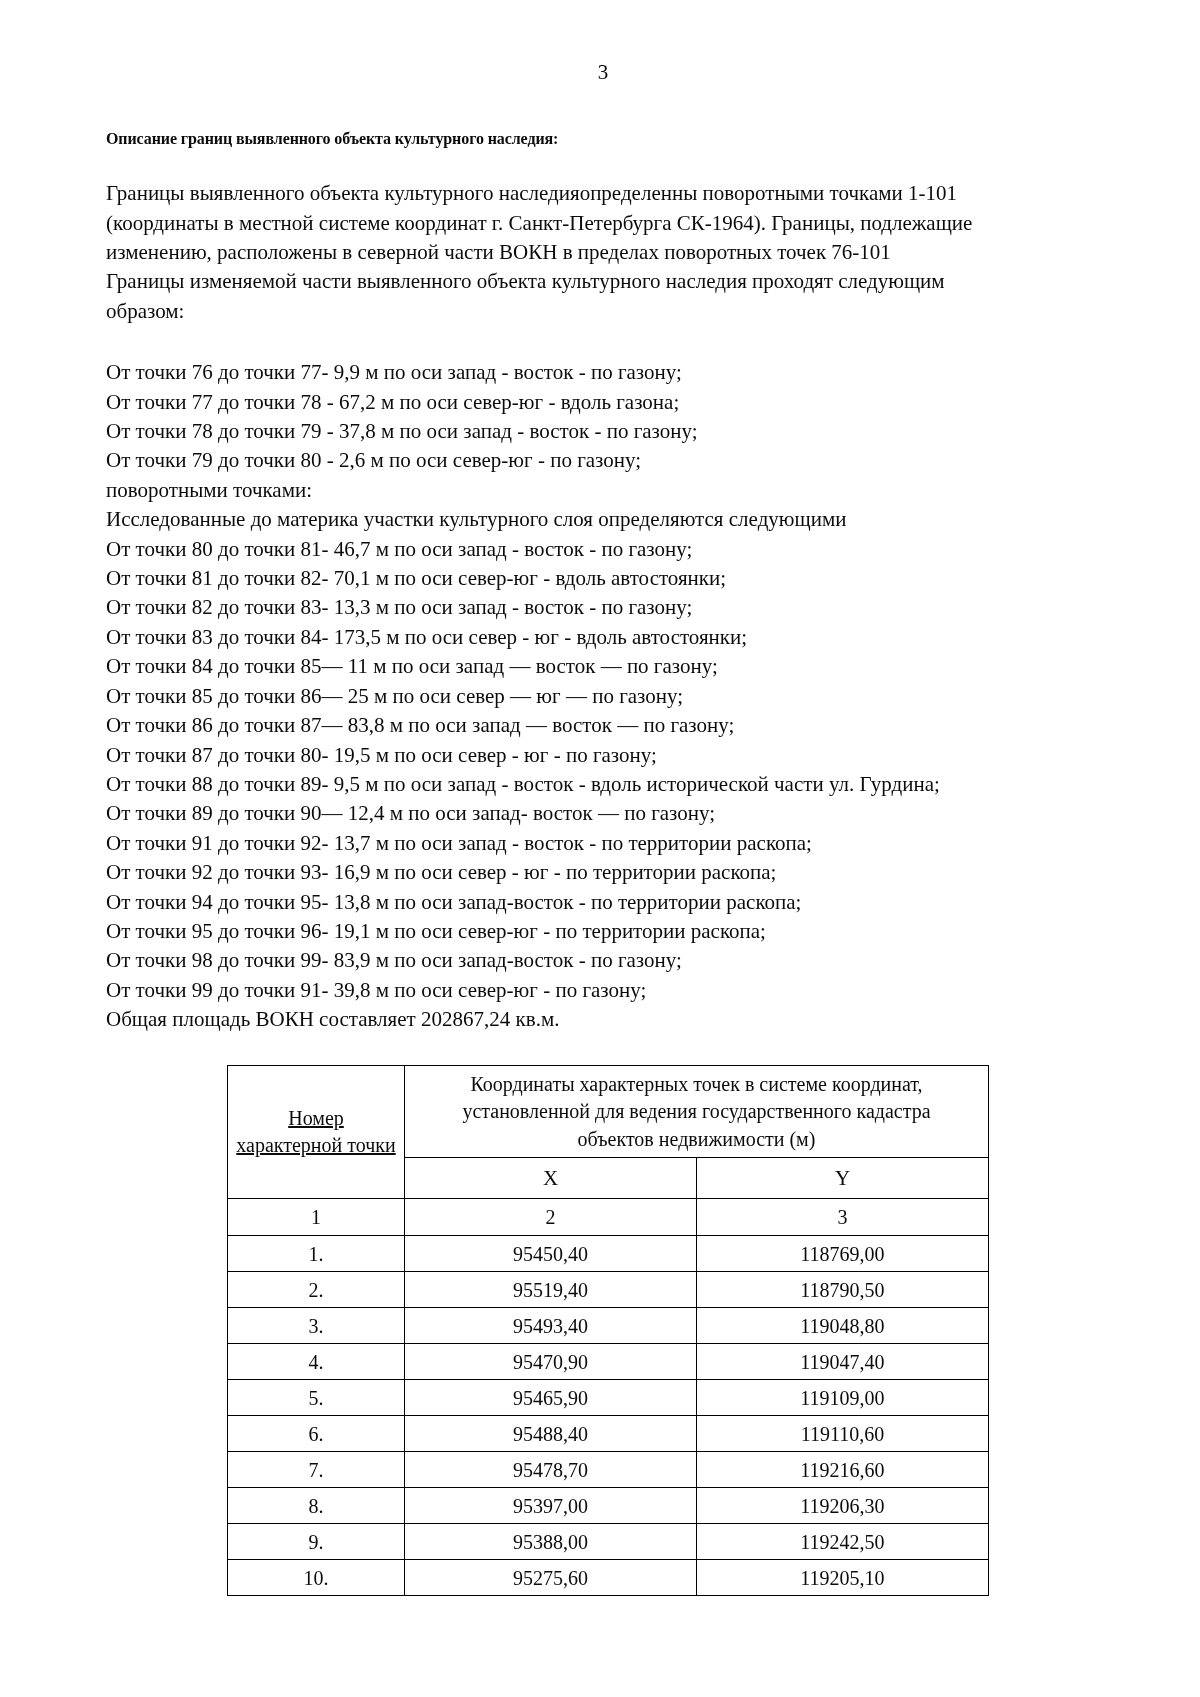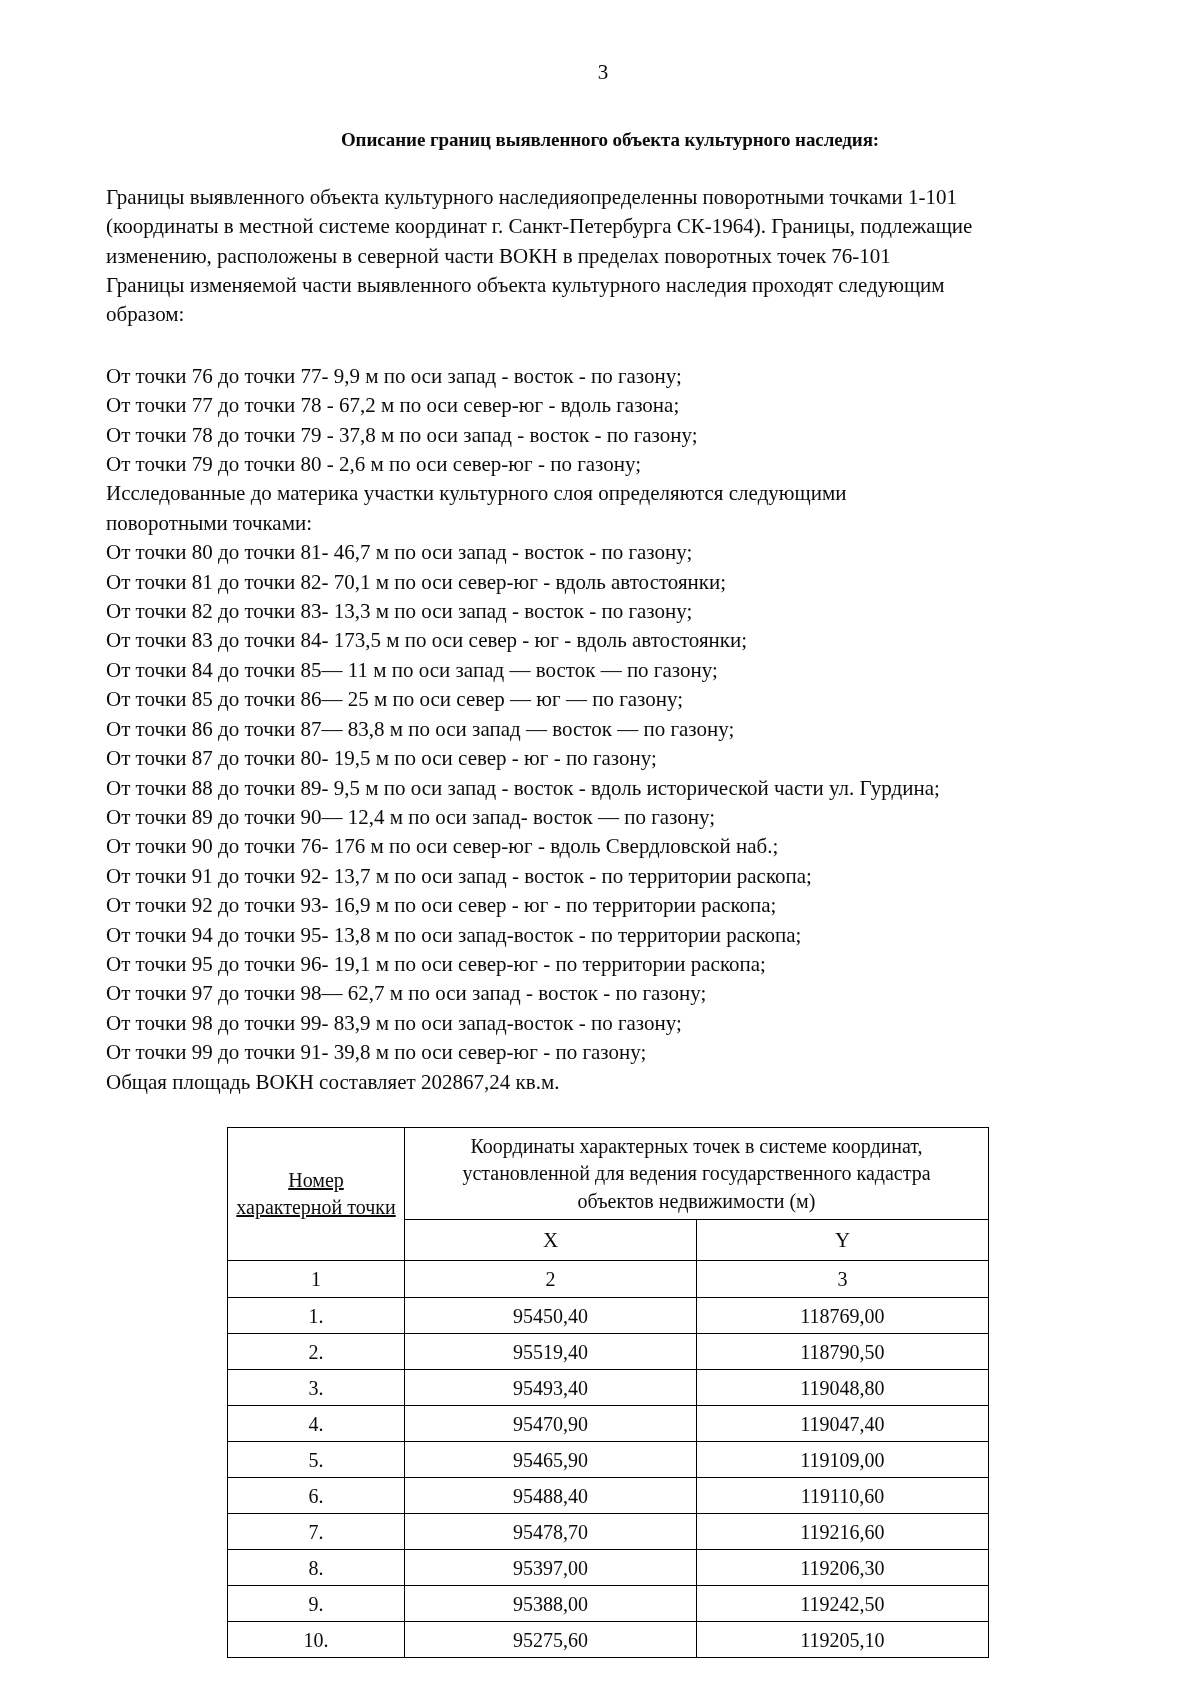--- a/index.html
+++ b/index.html
@@ -25,26 +25,25 @@
   }
   .page-number {
     text-align: center;
     font-size: 21px;
     line-height: 1;
     margin: 0 0 46px 0;
     letter-spacing: 0.2px;
     padding-right: 14px;
   }
   .doc-title {
-    font-size: 19px;
+    font-size: 16px;
     font-weight: bold;
     margin: 0 0 31px 0;
     letter-spacing: -0.1px;
     line-height: 1.2;
-    text-align: center;
   }
   .intro {
     font-size: 21px;
     line-height: 29.4px;
     margin: 0 0 0 0;
     text-align: left;
     max-width: 880px;
   }
   .gap-block {
     height: 32px;
@@ -111,38 +110,36 @@
   <p class="intro">Границы выявленного объекта культурного наследияопределенны поворотными точками 1-101 (координаты в местной системе координат г. Санкт-Петербурга СК-1964). Границы, подлежащие изменению, расположены в северной части ВОКН в пределах поворотных точек 76-101</p>
   <p class="intro" style="margin-top:0;">Границы изменяемой части выявленного объекта культурного наследия проходят следующим образом:</p>
 
   <div class="gap-block"></div>
 
   <div class="lines">
     <div class="ln">От точки 76 до точки 77- 9,9 м по оси запад - восток - по газону;</div>
     <div class="ln">От точки 77 до точки 78 - 67,2 м по оси север-юг - вдоль газона;</div>
     <div class="ln">От точки 78 до точки 79 - 37,8 м по оси запад - восток - по газону;</div>
     <div class="ln">От точки 79 до точки 80 - 2,6 м по оси север-юг - по газону;</div>
+    <div class="ln">поворотными точками:</div>
     <div class="ln">Исследованные до материка участки культурного слоя определяются следующими</div>
-    <div class="ln">поворотными точками:</div>
     <div class="ln">От точки 80 до точки 81- 46,7 м по оси запад - восток - по газону;</div>
     <div class="ln">От точки 81 до точки 82- 70,1 м по оси север-юг - вдоль автостоянки;</div>
     <div class="ln">От точки 82 до точки 83- 13,3 м по оси запад - восток - по газону;</div>
     <div class="ln">От точки 83 до точки 84- 173,5 м по оси север - юг - вдоль автостоянки;</div>
     <div class="ln">От точки 84 до точки 85— 11 м по оси запад — восток — по газону;</div>
     <div class="ln">От точки 85 до точки 86— 25 м по оси север — юг — по газону;</div>
     <div class="ln">От точки 86 до точки 87— 83,8 м по оси запад — восток — по газону;</div>
     <div class="ln">От точки 87 до точки 80- 19,5 м по оси север - юг - по газону;</div>
     <div class="ln">От точки 88 до точки 89- 9,5 м по оси запад - восток - вдоль исторической части ул. Гурдина;</div>
     <div class="ln">От точки 89 до точки 90— 12,4 м по оси запад- восток — по газону;</div>
-    <div class="ln">От точки 90 до точки 76- 176 м по оси север-юг - вдоль Свердловской наб.;</div>
     <div class="ln">От точки 91 до точки 92- 13,7 м по оси запад - восток - по территории раскопа;</div>
     <div class="ln">От точки 92 до точки 93- 16,9 м по оси север - юг - по территории раскопа;</div>
     <div class="ln">От точки 94 до точки 95- 13,8 м по оси запад-восток - по территории раскопа;</div>
     <div class="ln">От точки 95 до точки 96- 19,1 м по оси север-юг - по территории раскопа;</div>
-    <div class="ln">От точки 97 до точки 98— 62,7 м по оси запад - восток - по газону;</div>
     <div class="ln">От точки 98 до точки 99- 83,9 м по оси запад-восток - по газону;</div>
     <div class="ln">От точки 99 до точки 91- 39,8 м по оси север-юг - по газону;</div>
     <div class="ln">Общая площадь ВОКН составляет 202867,24 кв.м.</div>
   </div>
 
   <div class="coord-table-wrap">
     <table class="coord">
       <thead>
         <tr>
           <th class="hdr-num" rowspan="2">Номер характерной точки</th>

